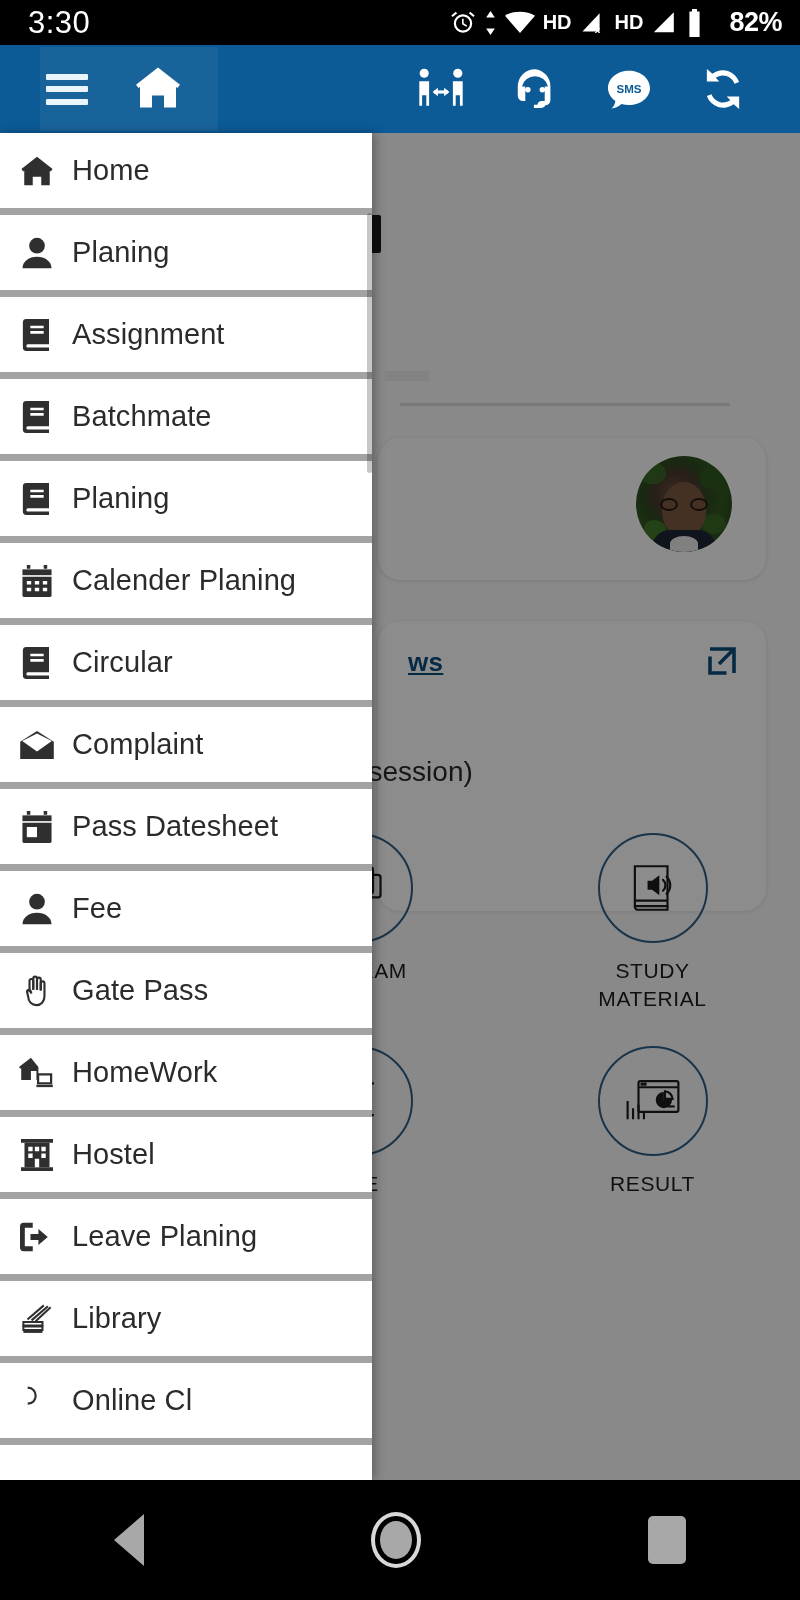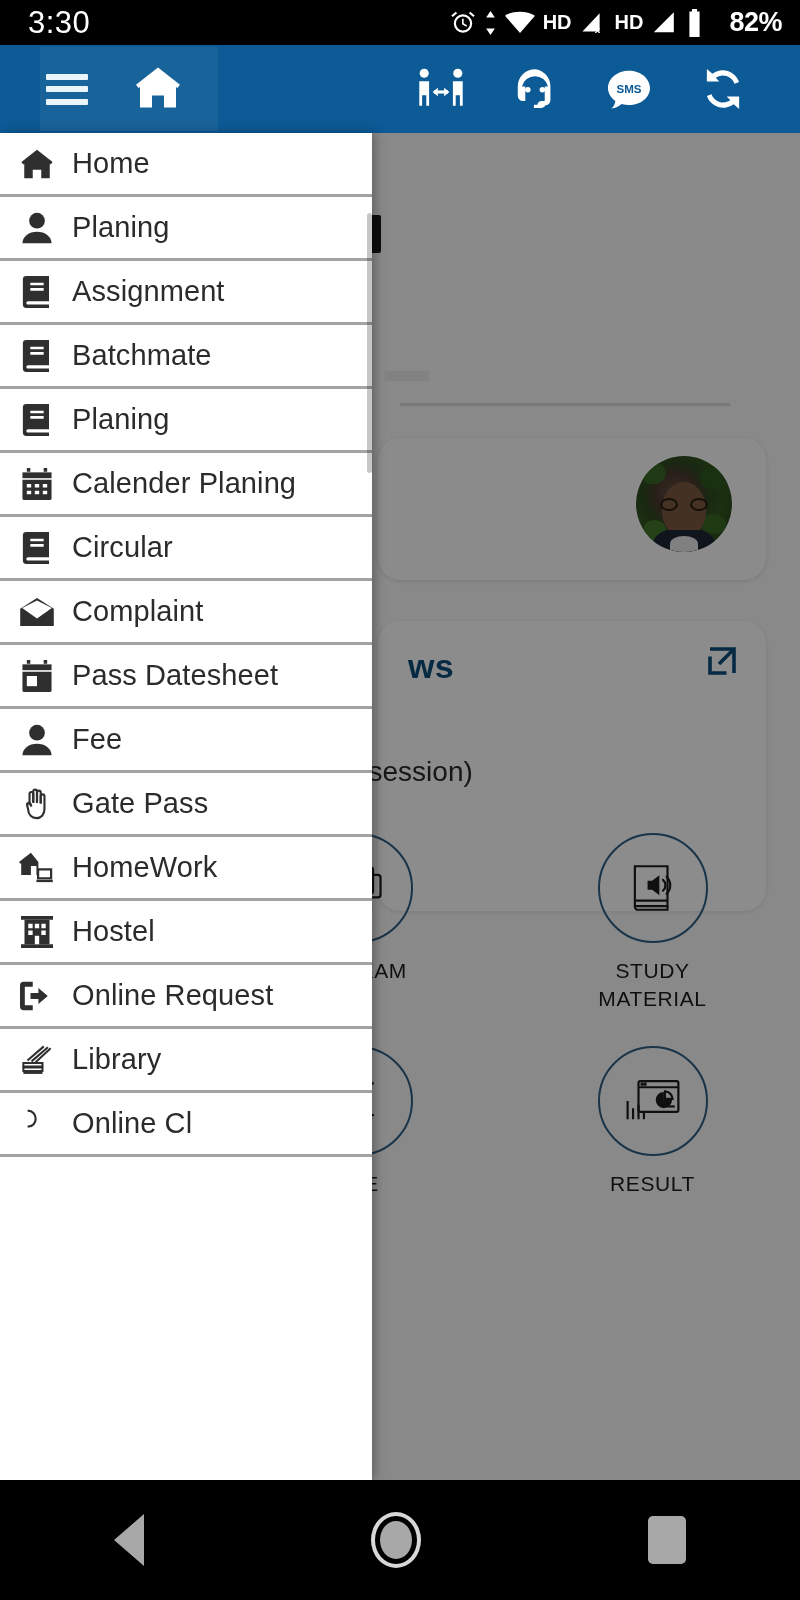--- a/index.html
+++ b/index.html
@@ -88,21 +88,21 @@
   .avatar .collar{
     position:absolute; left:34px; bottom:0; width:28px; height:16px;
     background:#e9e9ea; border-radius:50% 50% 0 0;
   }
 
   .news-card{
     position:absolute; left:378px; top:488px; width:388px; height:290px;
     background:#fff; border-radius:22px; box-shadow:0 1px 5px rgba(0,0,0,.1);
     padding:26px 30px;
   }
-  .news-title{ font-size:34px; font-weight:700; color:#0d4e7c; letter-spacing:.3px; }
+  .news-title{ font-size:26px; font-weight:700; color:#0d4e7c; letter-spacing:.3px;text-decoration:underline; }
   .news-open{ position:absolute; right:26px; top:22px; }
   .news-line1{ position:absolute; left:-120px; top:135px; font-size:28px; color:#2b2b2b; white-space:nowrap; }
   .news-line2{ position:absolute; left:-120px; top:248px; font-size:28px; color:#2b2b2b; white-space:nowrap; }
 
   .grid{
     position:absolute; left:210px; top:700px; width:590px;
     display:grid; grid-template-columns:1fr 1fr; row-gap:32px;
   }
   .grid-cell{ display:flex; flex-direction:column; align-items:center; }
   .grid-circle{
@@ -119,22 +119,22 @@
     background:rgba(0,0,0,.45);
   }
 
   
   #drawer{
     position:absolute; top:133px; left:0; width:372px; height:1347px;
     background:#fff; overflow:hidden;
     box-shadow:3px 0 10px rgba(0,0,0,.3);
   }
   .drawer-item{
-    height:64px; display:flex; align-items:center; gap:17px;
-    padding-left:19px; border-bottom:3px solid #a3a3a3;
+    height:82px; display:flex; align-items:center; gap:17px;
+    padding-left:19px; border-bottom:7px solid #a3a3a3;
     background:#fff;
   }
   .drawer-item .di-ico{
     width:36px; display:flex; align-items:center; justify-content:center;
     color:#2f2f2f; flex:0 0 36px;
   }
   .drawer-item .di-label{
     font-size:29px; color:#2b2b2b; letter-spacing:.1px; white-space:nowrap;
   }
   .drawer-scrollbar{
@@ -486,21 +486,21 @@
     <span class="di-label">Hostel</span>
   </div>
 
   <div class="drawer-item">
     <span class="di-ico">
       <svg width="34" height="30" viewBox="0 0 24 20" fill="#2f2f2f">
         <path d="M0 2.6A2.6 2.6 0 0 1 2.6 0H9v3.4H3.4v13.2H9V20H2.6A2.6 2.6 0 0 1 0 17.4z"></path>
         <path d="M13 4.4 19.6 10 13 15.6v-3.4H7.4V7.8H13z"></path>
       </svg>
     </span>
-    <span class="di-label">Online Request</span>
+    <span class="di-label">Leave Planing</span>
   </div>
 
   <div class="drawer-item">
     <span class="di-ico">
       <svg width="30" height="30" viewBox="0 0 22 22" fill="none" stroke="#2f2f2f" stroke-width="1.5">
         <path d="M1 19.6h14v1.6H1z" fill="#2f2f2f" stroke="none"></path>
         <path d="M1 16.4h14V19H1z"></path>
         <path d="M1 13.2h14v2.6H1z"></path>
         <path d="M4 11.4 16 1M7 12 19 1.6M10 12.6 21 2.4"></path>
       </svg>

